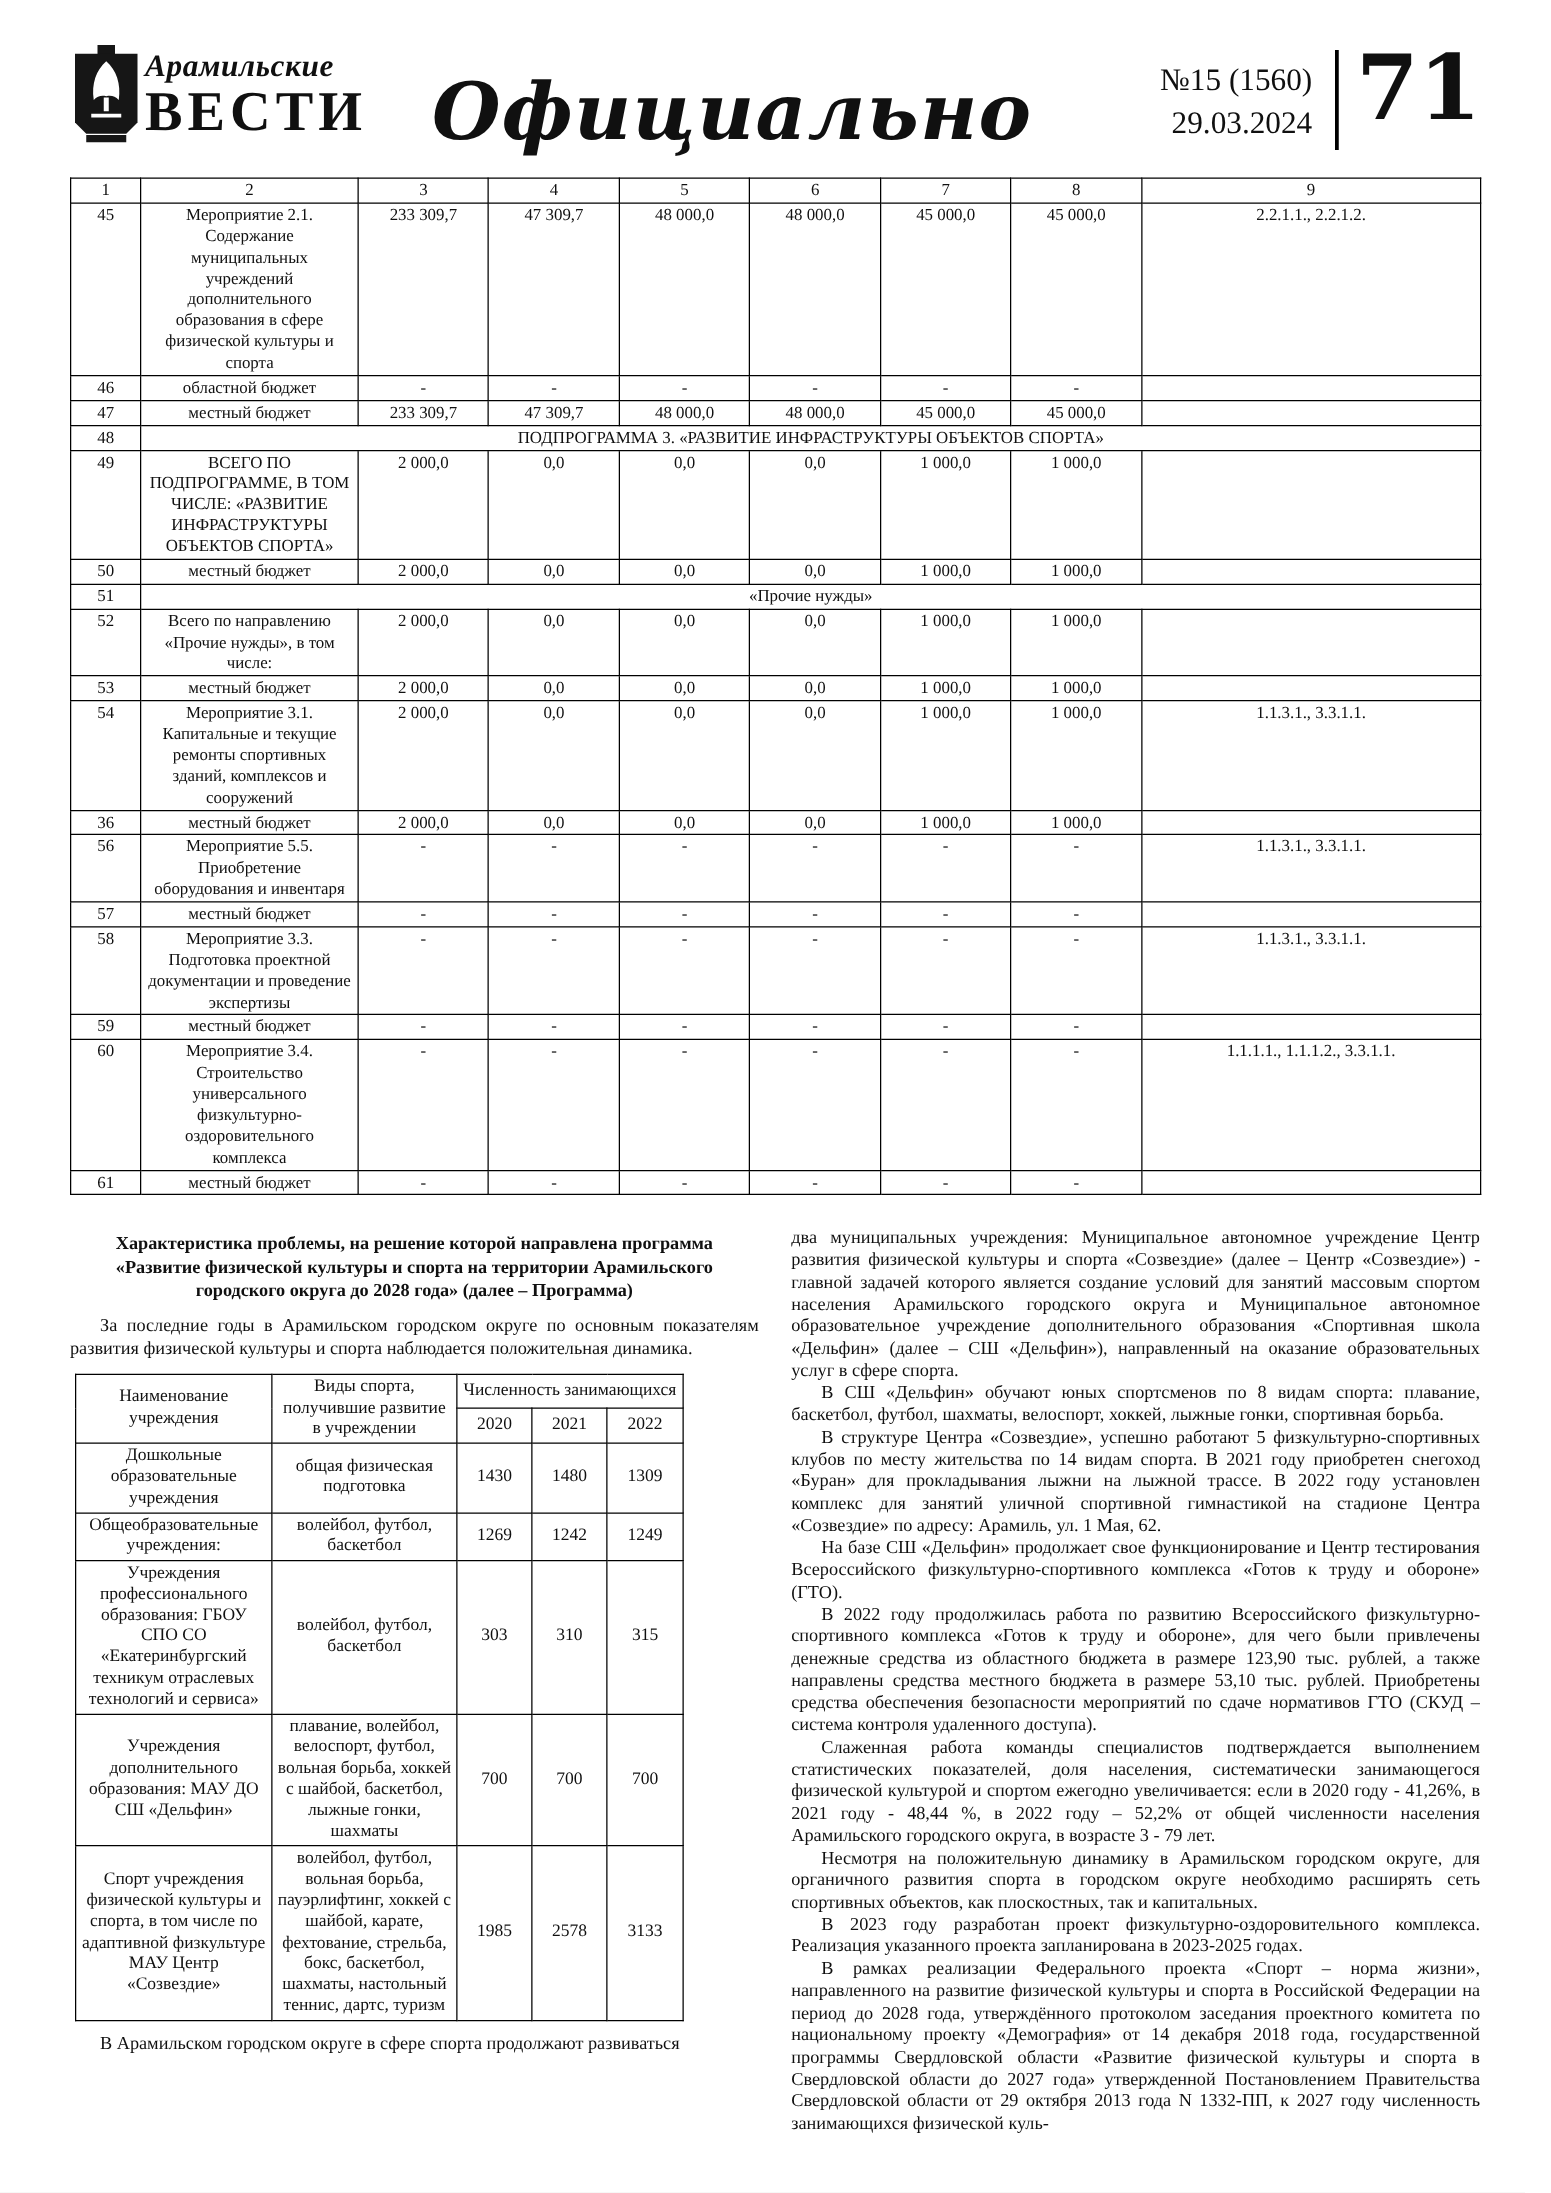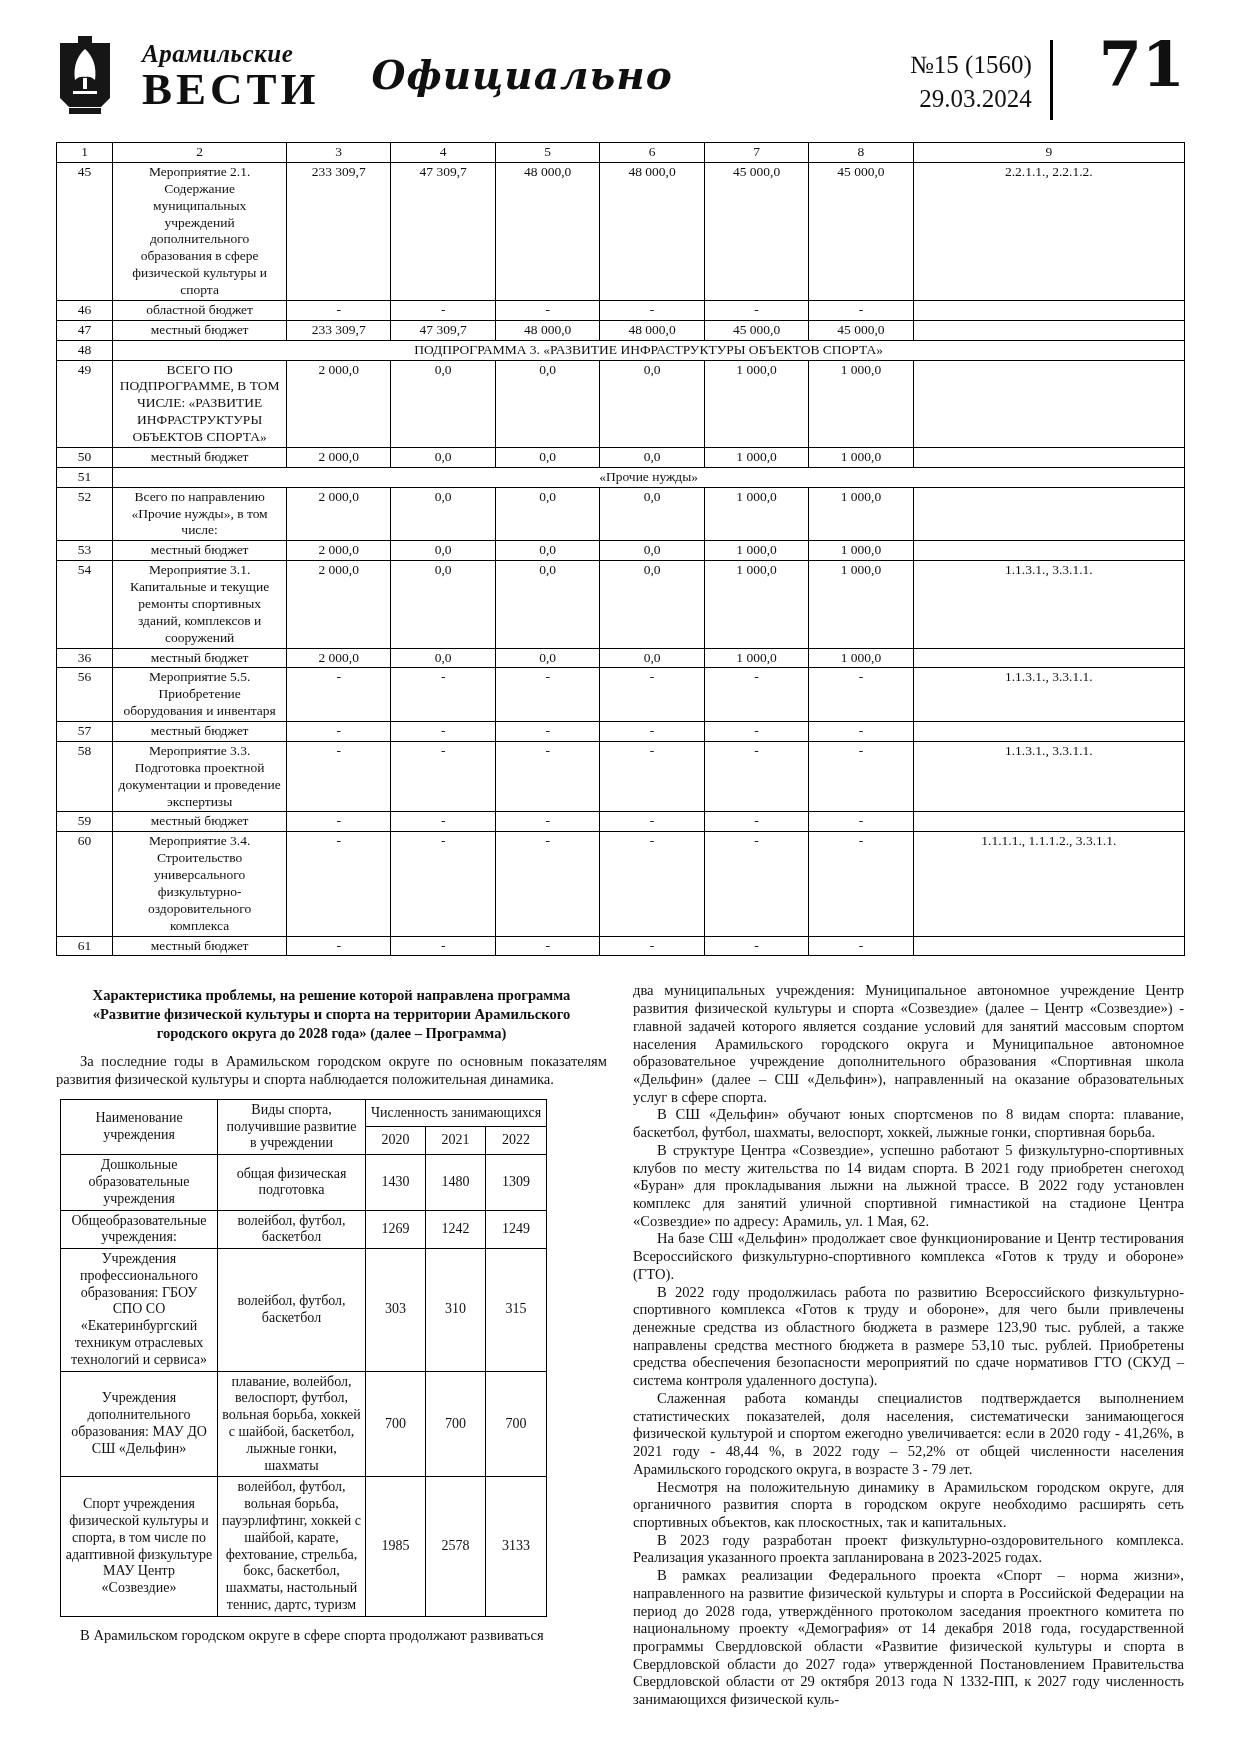--- a/index.html
+++ b/index.html
@@ -3,30 +3,30 @@
 <meta charset="utf-8">
 <style>
   html,body{margin:0;padding:0;}
   body{width:1241px;background:#e9e9e7;}
   .page{width:1241px;height:1754px;background:#ffffff;box-sizing:border-box;
         padding:36px 56px;font-family:"Liberation Serif",serif;color:#101010;
         position:relative;overflow:hidden;}
 
   
   .masthead{display:flex;align-items:flex-start;height:100px;}
-  .brand{display:flex;gap:28px;align-items:flex-start;}
+  .brand{display:flex;gap:2px;align-items:flex-start;}
   .brand-icon{width:58px;height:78px;flex:0 0 auto;}
   .brand-text{display:flex;flex-direction:column;}
   .brand-top{font-style:italic;font-weight:bold;font-size:25px;letter-spacing:.5px;margin-top:4px;}
   .brand-bottom{font-size:45px;font-weight:bold;letter-spacing:4px;line-height:.95;}
   .section-title{font-family:"DejaVu Serif",serif;font-style:italic;font-weight:600;
-                 font-size:39px;margin-left:52px;margin-top:16px;letter-spacing:1px;}
+                 font-size:63px;margin-left:52px;margin-top:16px;letter-spacing:1px;}
   .issue-info{margin-left:auto;text-align:right;font-size:25px;line-height:1.35;margin-top:12px;}
   .vdiv{width:3px;background:#000;height:80px;margin:4px 14px 0 18px;}
-  .page-number{font-family:"DejaVu Serif",serif;font-size:62px;font-weight:bold;line-height:.95;margin-left:32px;}
+  .page-number{font-family:"DejaVu Serif",serif;font-size:72px;font-weight:bold;line-height:.95;}
 
   
   .budget-table{width:100%;border-collapse:collapse;table-layout:fixed;margin-top:6px;}
   .budget-table td{border:1px solid #000;font-size:13.5px;line-height:1.25;
                    padding:1px 4px;text-align:center;vertical-align:top;word-wrap:break-word;}
   .bt-val{white-space:nowrap;}
   .bt-section{text-align:center;}
 
   
   .columns{display:flex;gap:26px;margin-top:26px;font-family:Liberation Serif, serif;}

